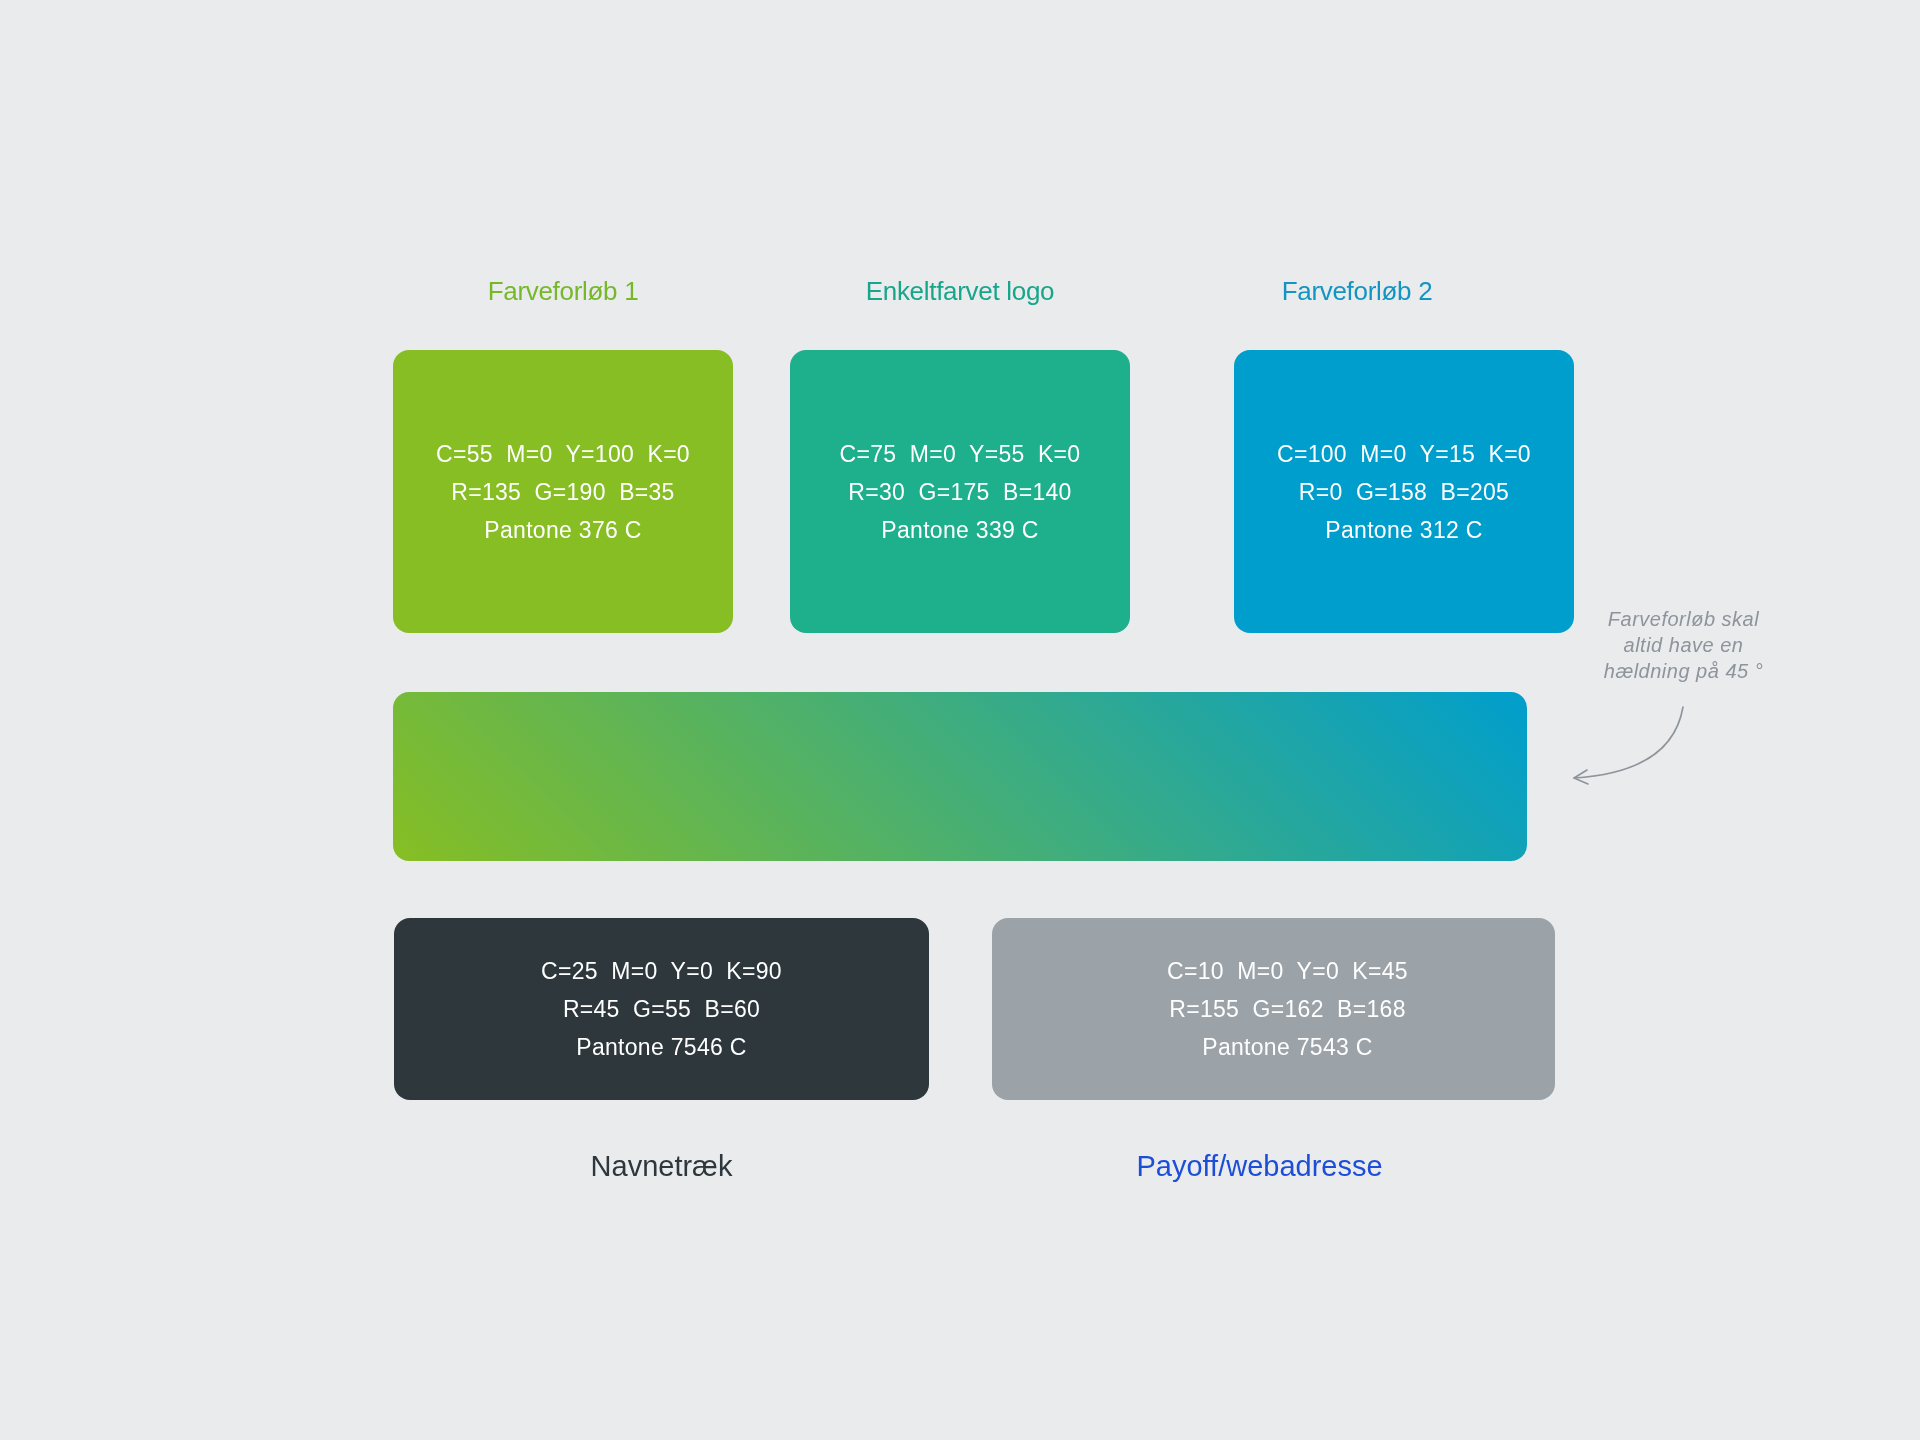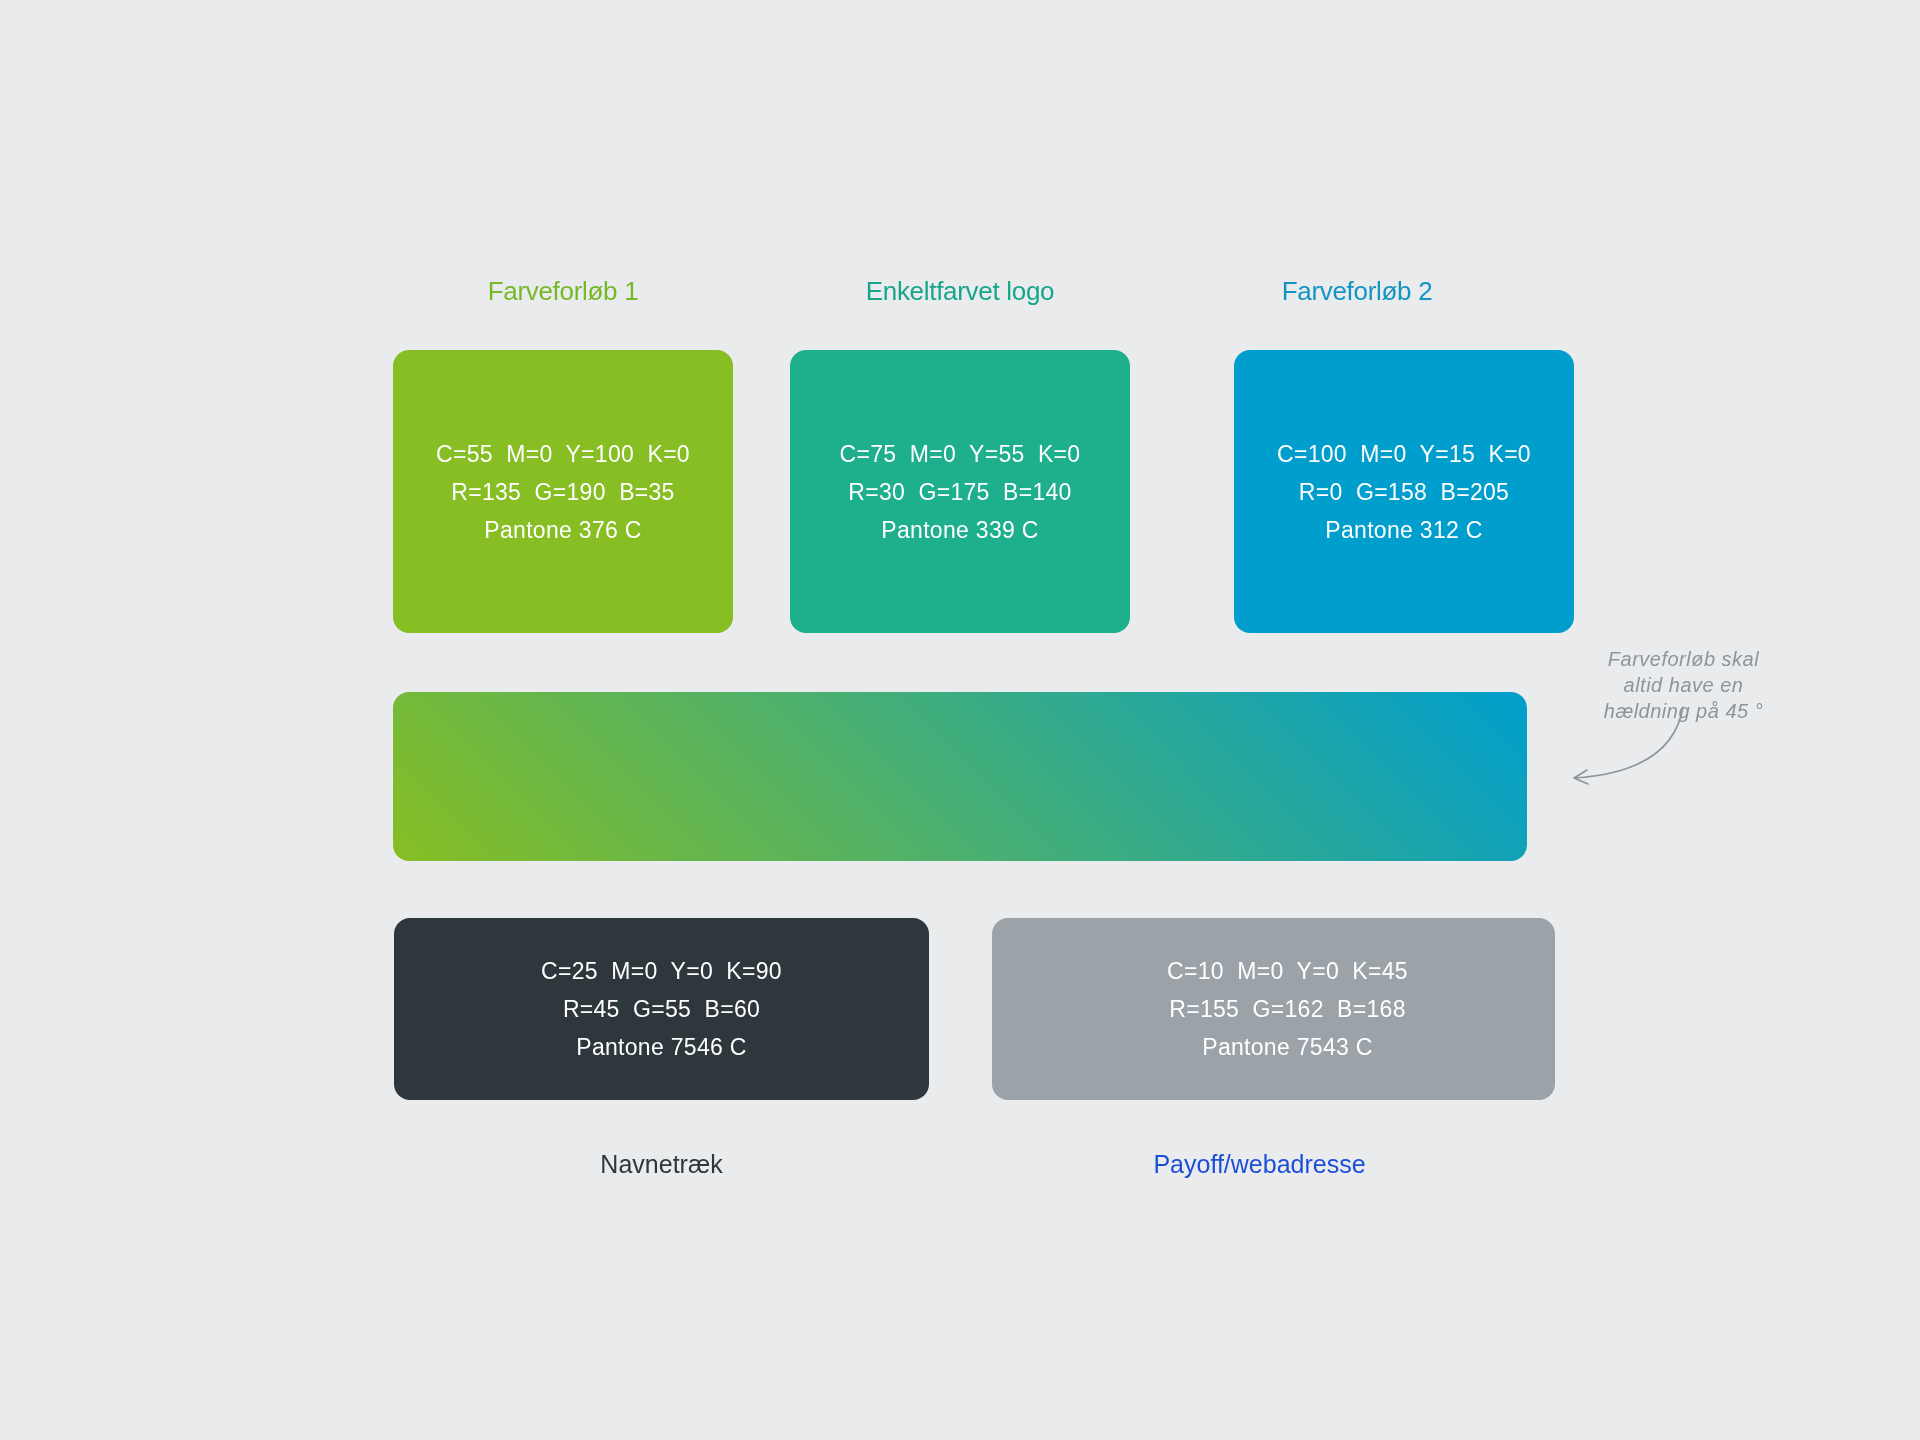--- a/index.html
+++ b/index.html
@@ -72,21 +72,21 @@
     width: 1134px;
     height: 169px;
     border-radius: 16px;
   }
 
   .bottom-label {
     position: absolute;
     top: 1150px;
     width: 535px;
     text-align: center;
-    font-size: 25px;
+    font-size: 29px;
     font-weight: 400;
   }
   .label-1 { left: 394px; }
   .label-2 { left: 992px; }
 
   .annotation {
     position: absolute;
     left: 1556px;
     top: 606px;
     width: 255px;
@@ -128,21 +128,21 @@
   </div>
 
   <div class="swatch-card card-top card-3" style="background-color: rgb(0, 158, 205);">
     <p class="swatch-line">C=100  M=0  Y=15  K=0</p>
     <p class="swatch-line">R=0  G=158  B=205</p>
     <p class="swatch-line">Pantone 312 C</p>
   </div>
 
   <div class="gradient-bar" style="background: linear-gradient(45deg, rgb(135, 190, 35), rgb(0, 158, 205));"></div>
 
-  <div class="annotation" style="color: rgb(141, 148, 156); margin-top: 40px;">
+  <div class="annotation" style="color: rgb(141, 148, 156);">
     <p>Farveforløb skal</p>
     <p>altid have en</p>
     <p>hældning på 45 °</p>
   </div>
 
   <svg class="annotation-arrow" viewBox="0 0 140 95" fill="none" style="color: rgb(141, 148, 156);">
     <path d="M 123 9 Q 112 74 14 80" stroke="currentColor" stroke-width="1.6" fill="none" stroke-linecap="round"></path>
     <path d="M 14 80 L 27 72 M 14 80 L 28 86" stroke="currentColor" stroke-width="1.6" fill="none" stroke-linecap="round"></path>
   </svg>
 

